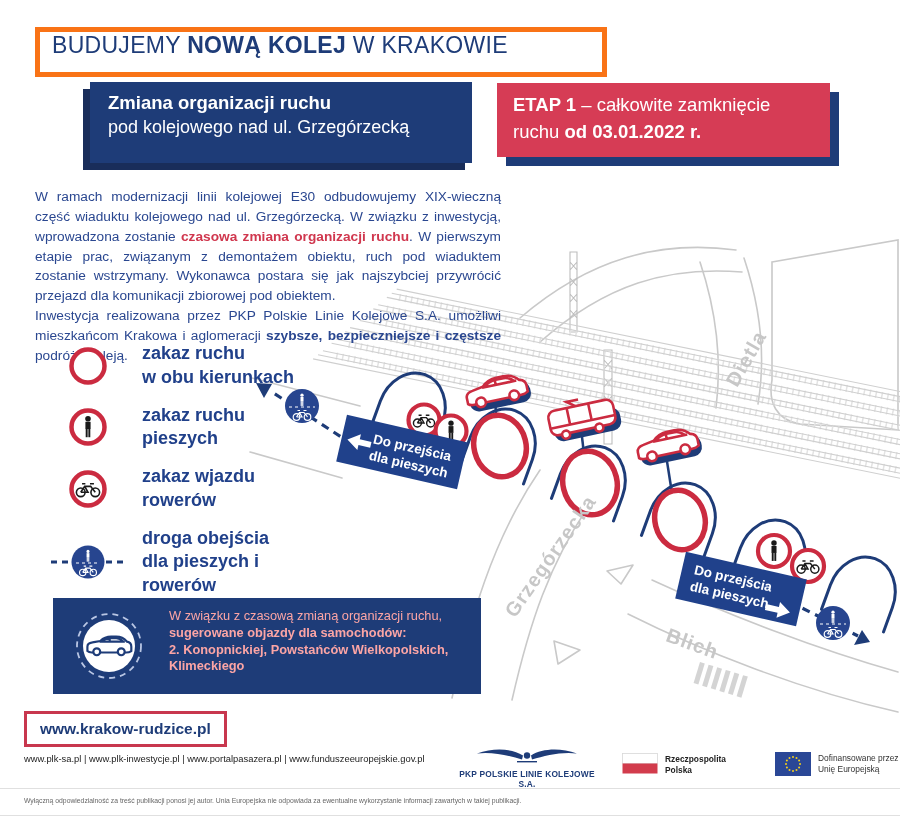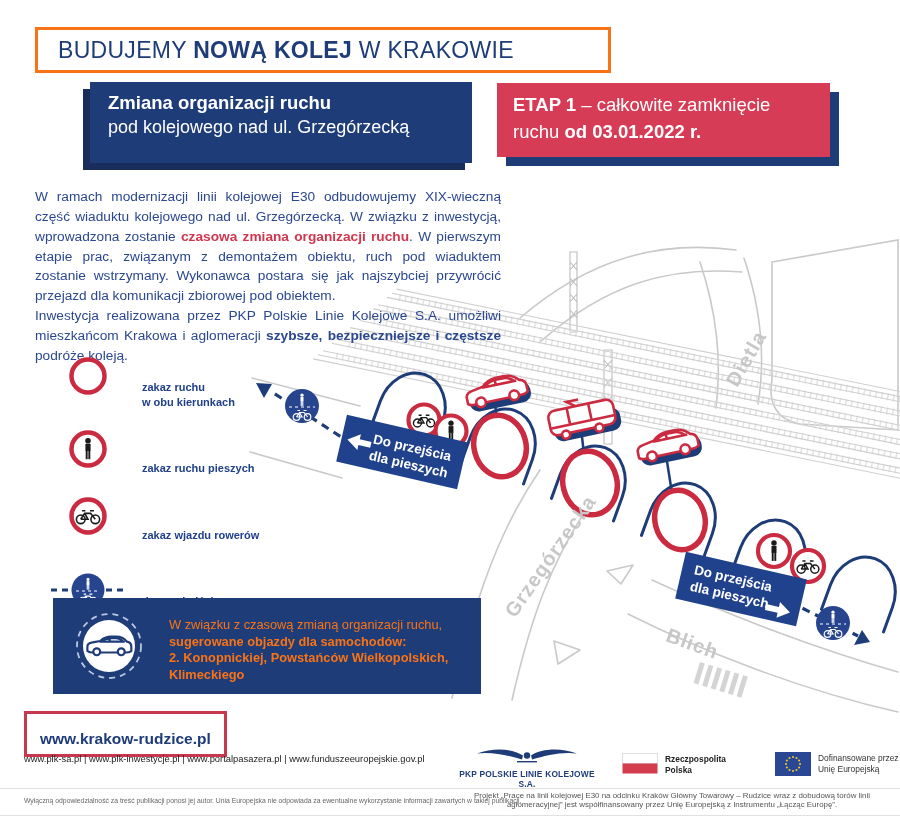--- a/index.html
+++ b/index.html
@@ -2,22 +2,22 @@
 <html><head>
 <meta charset="utf-8">
 <style>
   html,body{margin:0;padding:0;background:#fff;}
   .page{position:relative;width:900px;height:830px;background:#fff;overflow:hidden;
         font-family:"Liberation Sans",sans-serif;-webkit-font-smoothing:antialiased;}
   .map{position:absolute;left:0;top:0;width:900px;height:830px;z-index:1;}
   .layer{position:absolute;z-index:2;}
 
   
-  .header-box{left:35px;top:27px;width:550px;height:40px;border:3px solid #f97316;
-              display:flex;align-items:center;padding-left:20px;box-sizing:content-box;}
+  .header-box{left:35px;top:27px;width:550px;height:40px;border:5px solid #f97316;
+              display:flex;padding-left:12px;box-sizing:content-box;}
   .header-box span{font-size:23px;color:#1e3c78;letter-spacing:.3px;white-space:pre;}
   .header-box .b{font-weight:bold;}
 
   .blue-box{left:90px;top:82px;width:346px;background:#1e3c78;color:#fff;
             padding:9px 18px 24px 18px;box-shadow:-7px 7px 0 #192d5a;}
   .blue-box .l1{font-size:18.5px;font-weight:bold;line-height:1.35;}
   .blue-box .l2{font-size:18px;line-height:1.3;}
 
   .red-box{left:497px;top:83px;width:301px;background:#d63c55;color:#fff;
            padding:9px 16px 11px 16px;box-shadow:9px 9px 0 #1e3c78;font-size:18.5px;line-height:1.45;}
@@ -26,32 +26,32 @@
   
   .intro{left:35px;top:187px;width:466px;font-size:13.7px;line-height:1.45;color:#2a4790;
          text-align:justify;}
   .intro .red{color:#d0374e;font-weight:bold;}
   .intro .b{font-weight:bold;}
 
   
   .legend{left:50px;top:342px;width:260px;}
   .legend-row{display:flex;align-items:center;margin-bottom:14px;}
   .legend-row svg{flex:0 0 76px;}
-  .legend-label{font-size:11px;font-weight:bold;color:#20408a;line-height:1.32;margin-left:16px;margin-top:38px;}
-
-  
-  .detour-box{left:53px;top:598px;width:392px;background:#1e3c78;color:#f97316;
-              padding:10px 18px;display:flex;align-items:flex-end;}
+  .legend-label{font-size:18px;font-weight:bold;color:#20408a;line-height:1.32;margin-left:16px;}
+
+  
+  .detour-box{left:53px;top:598px;width:392px;background:#1e3c78;color:#fca5a5;
+              padding:10px 18px;display:flex;align-items:flex-start;}
   .detour-icon{flex:0 0 76px;margin-right:22px;}
   .detour-text{font-size:12.8px;line-height:16.8px;}
   .detour-text .b{font-weight:bold;}
 
   
   .website-box{left:24px;top:711px;border:3px solid #c8374e;background:#fff;color:#1e3c78;
-               font-size:15.5px;font-weight:bold;padding:16px 13px 6px 13px;display:inline-block;}
+               font-size:15.5px;font-weight:bold;padding:6px 13px 6px 13px;display:inline-block;}
   .footer-left{left:24px;top:752px;font-size:9.4px;color:#222;line-height:1.5;}
   .footer-left .b{font-weight:bold;}
   .footer-left .sep{color:#c8374e;}
   .pkp-group{left:452px;top:749px;width:150px;text-align:center;}
   .pkp-group .t{font-size:8.4px;font-weight:bold;color:#1e3c78;margin-top:1px;letter-spacing:.2px;}
   .pl-group{left:622px;top:753px;display:flex;align-items:flex-start;}
   .eu-group{left:775px;top:752px;display:flex;align-items:flex-start;}
   .flag-text{font-size:8.4px;color:#222;font-weight:bold;line-height:1.25;margin-left:7px;margin-top:1px;}
   .eu-group .flag-text{font-weight:normal;color:#333;}
   .hr{left:0;width:900px;height:1px;background:#e0e0e0;}
@@ -370,16 +370,15 @@
       </g>
     </svg>
     <div class="flag-text">
       <div>Dofinansowane przez</div>
       <div>Unię Europejską</div>
     </div>
   </div>
 
   <div class="layer hr" style="top:788px"></div>
   <div class="layer disclaimer">Wyłączną odpowiedzialność za treść publikacji ponosi jej autor. Unia Europejska nie odpowiada za ewentualne wykorzystanie informacji zawartych w takiej publikacji.</div>
-  <div class="layer project-note">Projekt „Prace na linii kolejowej E30 na odcinku Kraków Główny Towarowy – Rudzice wraz z dobudową torów linii aglomeracyjnej” jest współfinansowany przez Unię Europejską z Instrumentu „Łącząc Europę”.</div>
   <div class="layer hr" style="top:815px"></div>
 
 </div>
 
 </body></html>

